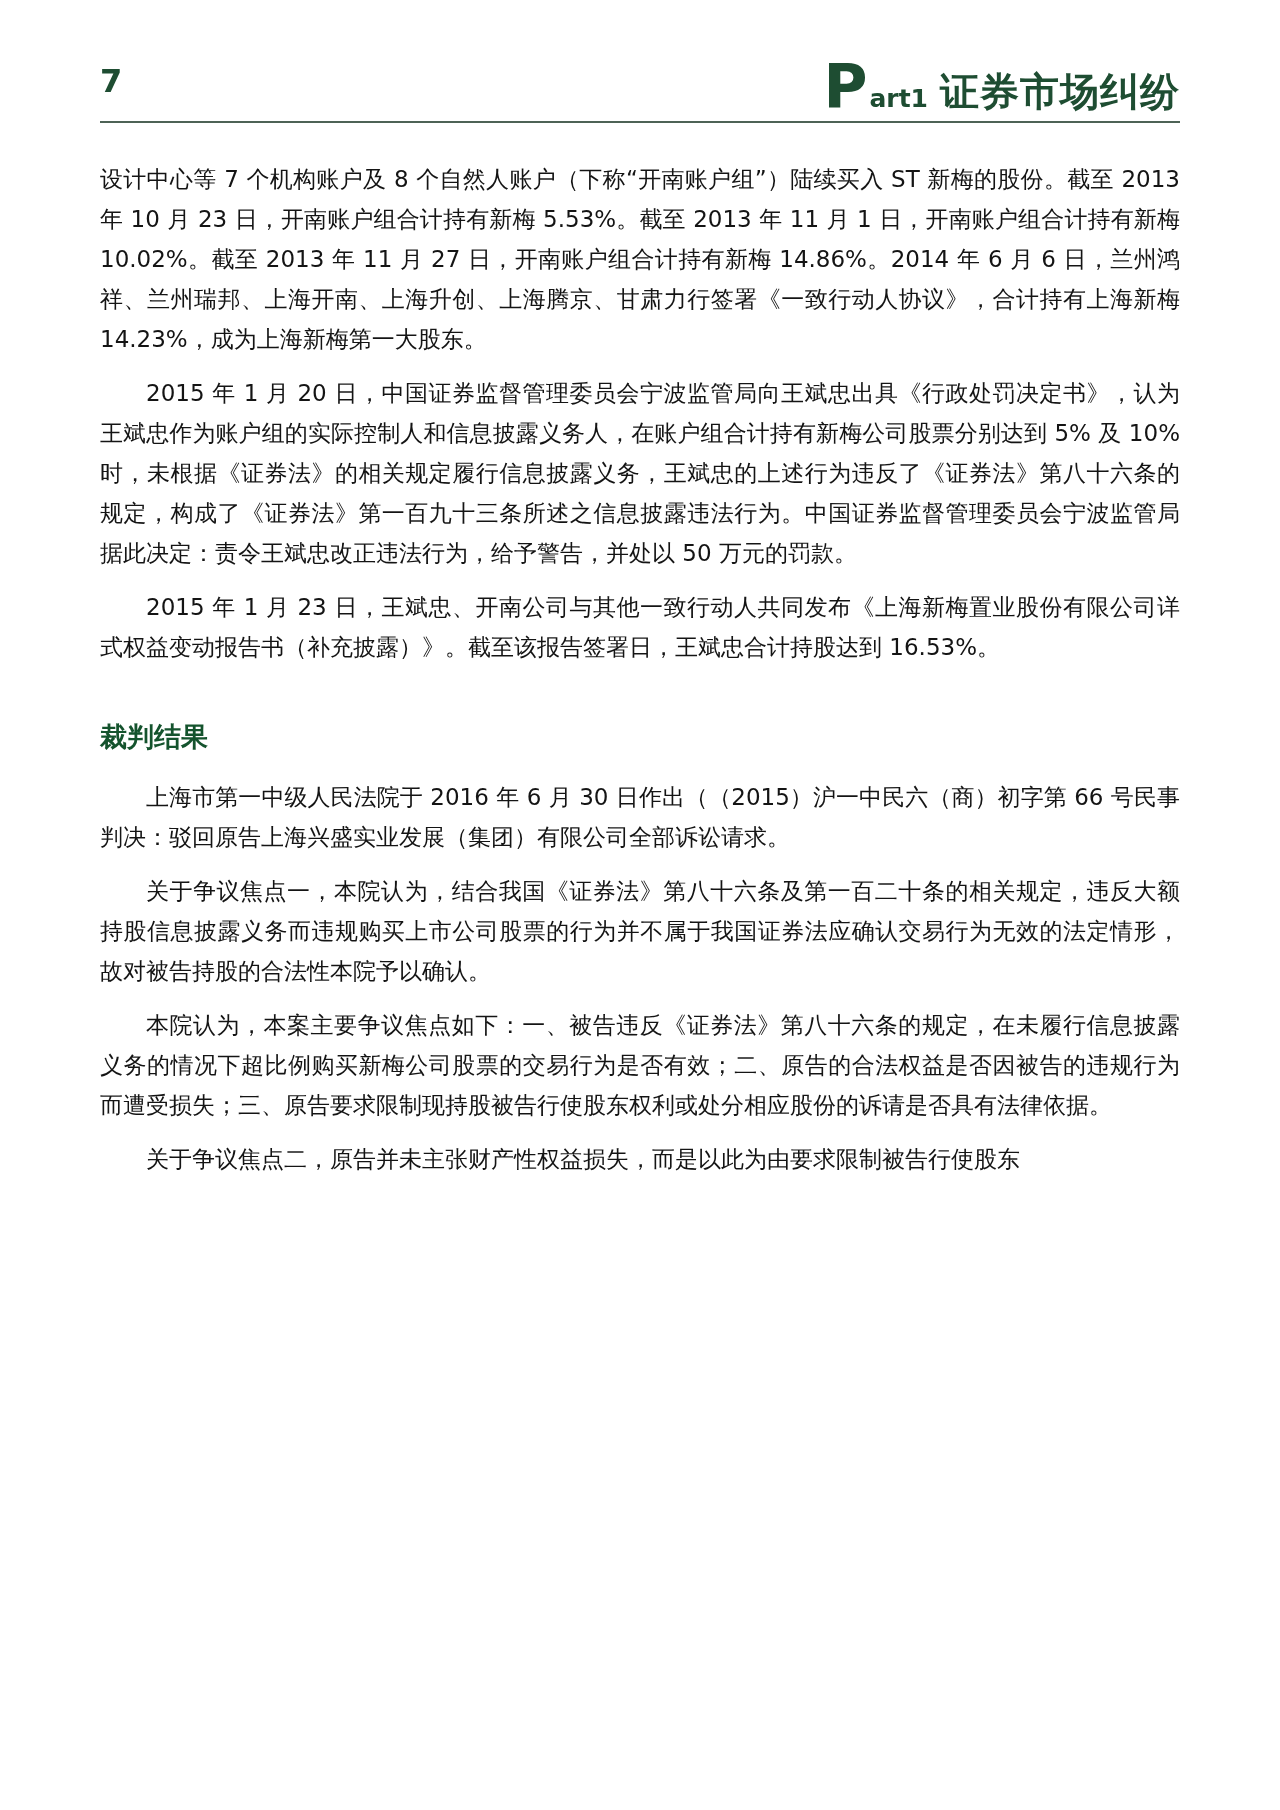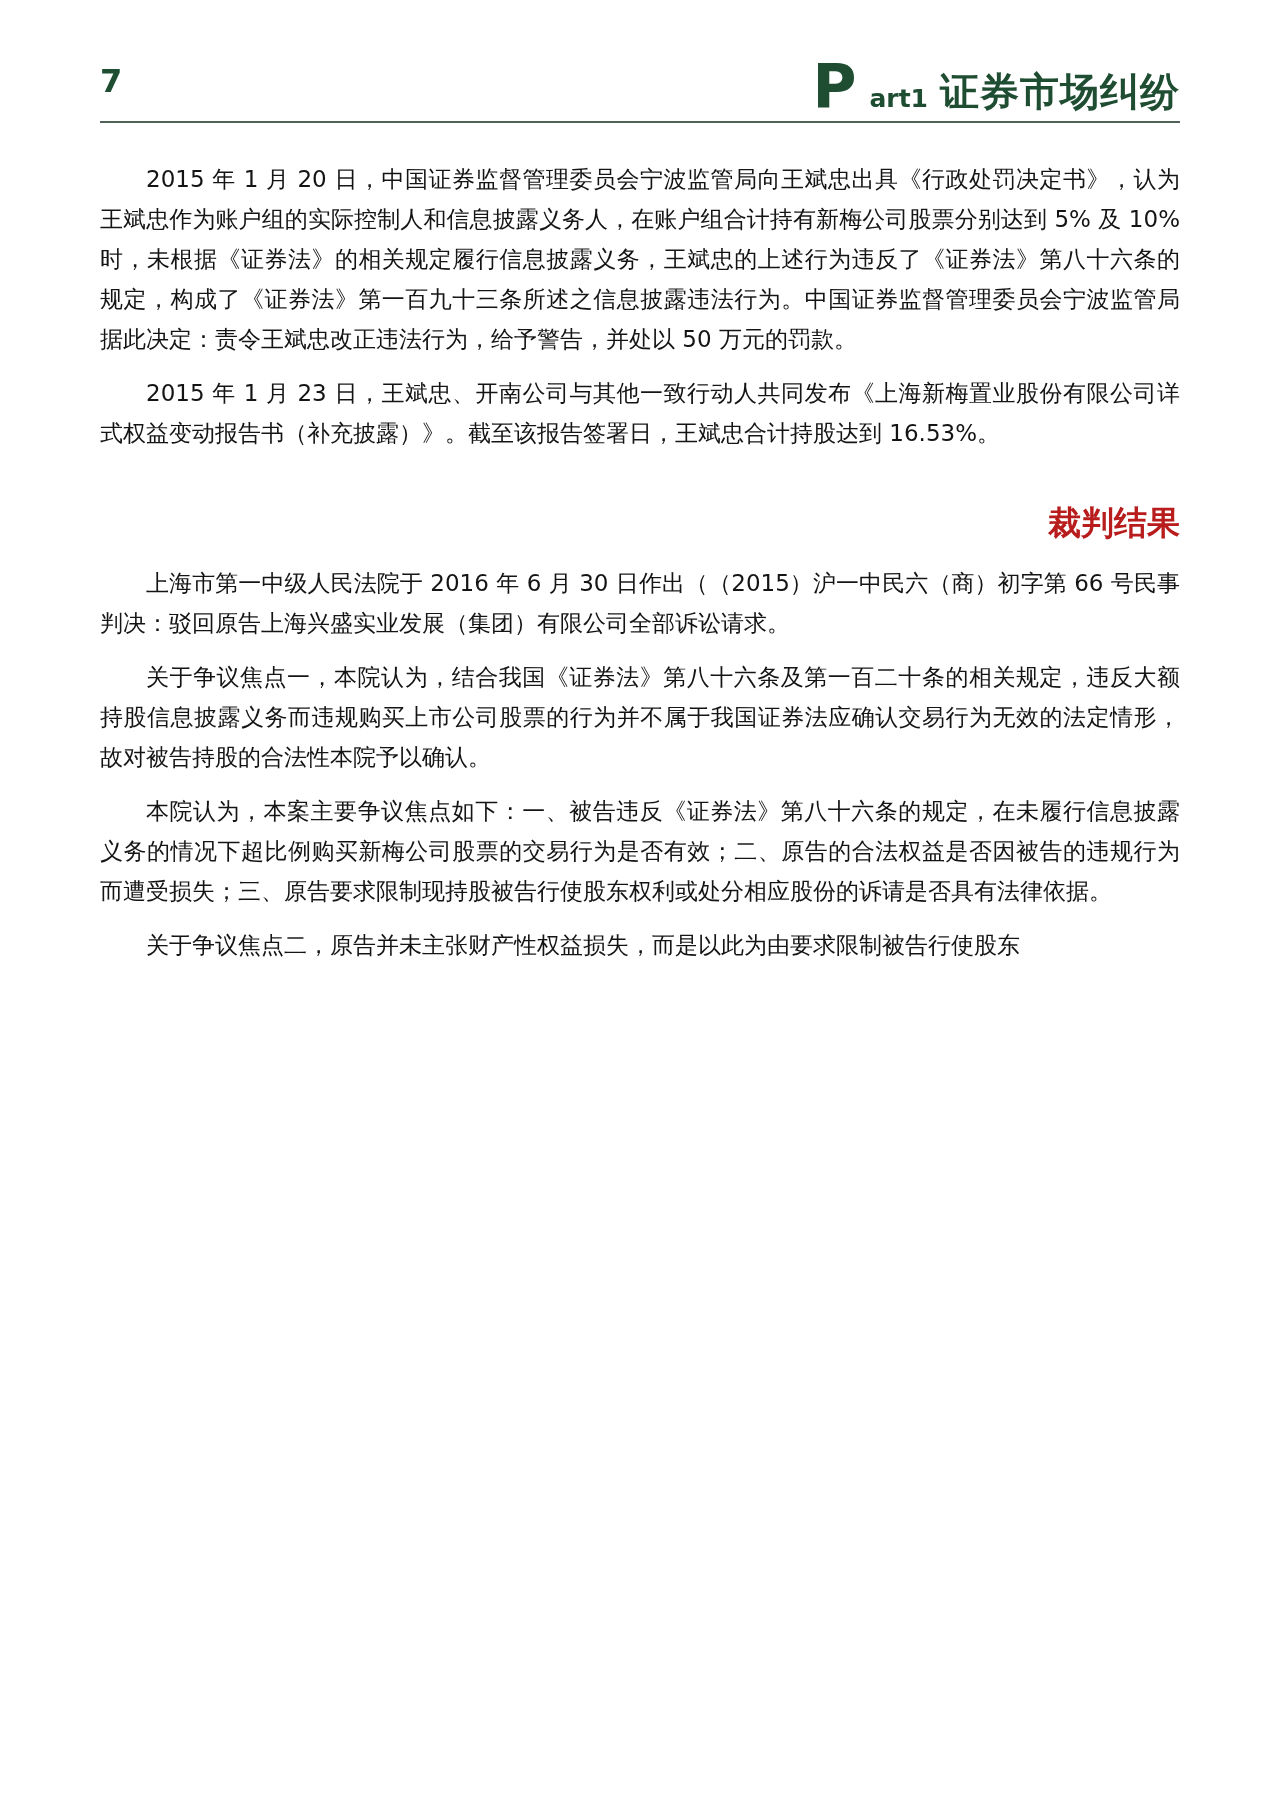--- a/index.html
+++ b/index.html
@@ -43,21 +43,21 @@
     font-size: 60px;
     font-weight: bold;
     color: #1e4d32;
     line-height: 0.82;
   }
   .part-rest {
     font-size: 25px;
     font-weight: bold;
     color: #1e4d32;
     line-height: 1;
-    margin-left: 13px;
+    margin-left: 2px;
   }
   .chapter-title {
     font-size: 39px;
     font-weight: bold;
     color: #1e4d32;
     line-height: 1;
     margin-left: 12px;
     letter-spacing: 1px;
   }
   .content {
@@ -66,43 +66,44 @@
     line-height: 40px;
     text-align: justify;
   }
   .para {
     margin: 0 0 14px 0;
   }
   .para.indent {
     text-indent: 2em;
   }
   .section-heading {
-    font-size: 33px;
+    font-size: 27px;
     font-weight: bold;
-    color: #b91c1c;
+    color: #14532d;
     line-height: 36px;
     margin: 52px 0 22px 0;
-    text-align: right;
+    text-align: left;
   }
 </style>
 </head>
 <body>
 
 <div class="page">
 
   <header class="page-header">
     <div class="page-number">7</div>
     <div class="header-right">
       <span class="part-initial">P</span>
       <span class="part-rest">art1</span>
       <span class="chapter-title">证券市场纠纷</span>
     </div>
   </header>
 
   <main class="content">
+    <p class="para">设计中心等 7 个机构账户及 8 个自然人账户（下称“开南账户组”）陆续买入 ST 新梅的股份。截至 2013 年 10 月 23 日，开南账户组合计持有新梅 5.53%。截至 2013 年 11 月 1 日，开南账户组合计持有新梅 10.02%。截至 2013 年 11 月 27 日，开南账户组合计持有新梅 14.86%。2014 年 6 月 6 日，兰州鸿祥、兰州瑞邦、上海开南、上海升创、上海腾京、甘肃力行签署《一致行动人协议》，合计持有上海新梅 14.23%，成为上海新梅第一大股东。</p>
     <p class="para indent">2015 年 1 月 20 日，中国证券监督管理委员会宁波监管局向王斌忠出具《行政处罚决定书》，认为王斌忠作为账户组的实际控制人和信息披露义务人，在账户组合计持有新梅公司股票分别达到 5% 及 10% 时，未根据《证券法》的相关规定履行信息披露义务，王斌忠的上述行为违反了《证券法》第八十六条的规定，构成了《证券法》第一百九十三条所述之信息披露违法行为。中国证券监督管理委员会宁波监管局据此决定：责令王斌忠改正违法行为，给予警告，并处以 50 万元的罚款。</p>
     <p class="para indent">2015 年 1 月 23 日，王斌忠、开南公司与其他一致行动人共同发布《上海新梅置业股份有限公司详式权益变动报告书（补充披露）》。截至该报告签署日，王斌忠合计持股达到 16.53%。</p>
 
     <h2 class="section-heading">裁判结果</h2>
     <p class="para indent">上海市第一中级人民法院于 2016 年 6 月 30 日作出（（2015）沪一中民六（商）初字第 66 号民事判决：驳回原告上海兴盛实业发展（集团）有限公司全部诉讼请求。</p>
 
     <p class="para indent">关于争议焦点一，本院认为，结合我国《证券法》第八十六条及第一百二十条的相关规定，违反大额持股信息披露义务而违规购买上市公司股票的行为并不属于我国证券法应确认交易行为无效的法定情形，故对被告持股的合法性本院予以确认。</p>
     <p class="para indent">本院认为，本案主要争议焦点如下：一、被告违反《证券法》第八十六条的规定，在未履行信息披露义务的情况下超比例购买新梅公司股票的交易行为是否有效；二、原告的合法权益是否因被告的违规行为而遭受损失；三、原告要求限制现持股被告行使股东权利或处分相应股份的诉请是否具有法律依据。</p>
     <p class="para indent">关于争议焦点二，原告并未主张财产性权益损失，而是以此为由要求限制被告行使股东</p>
   </main>

